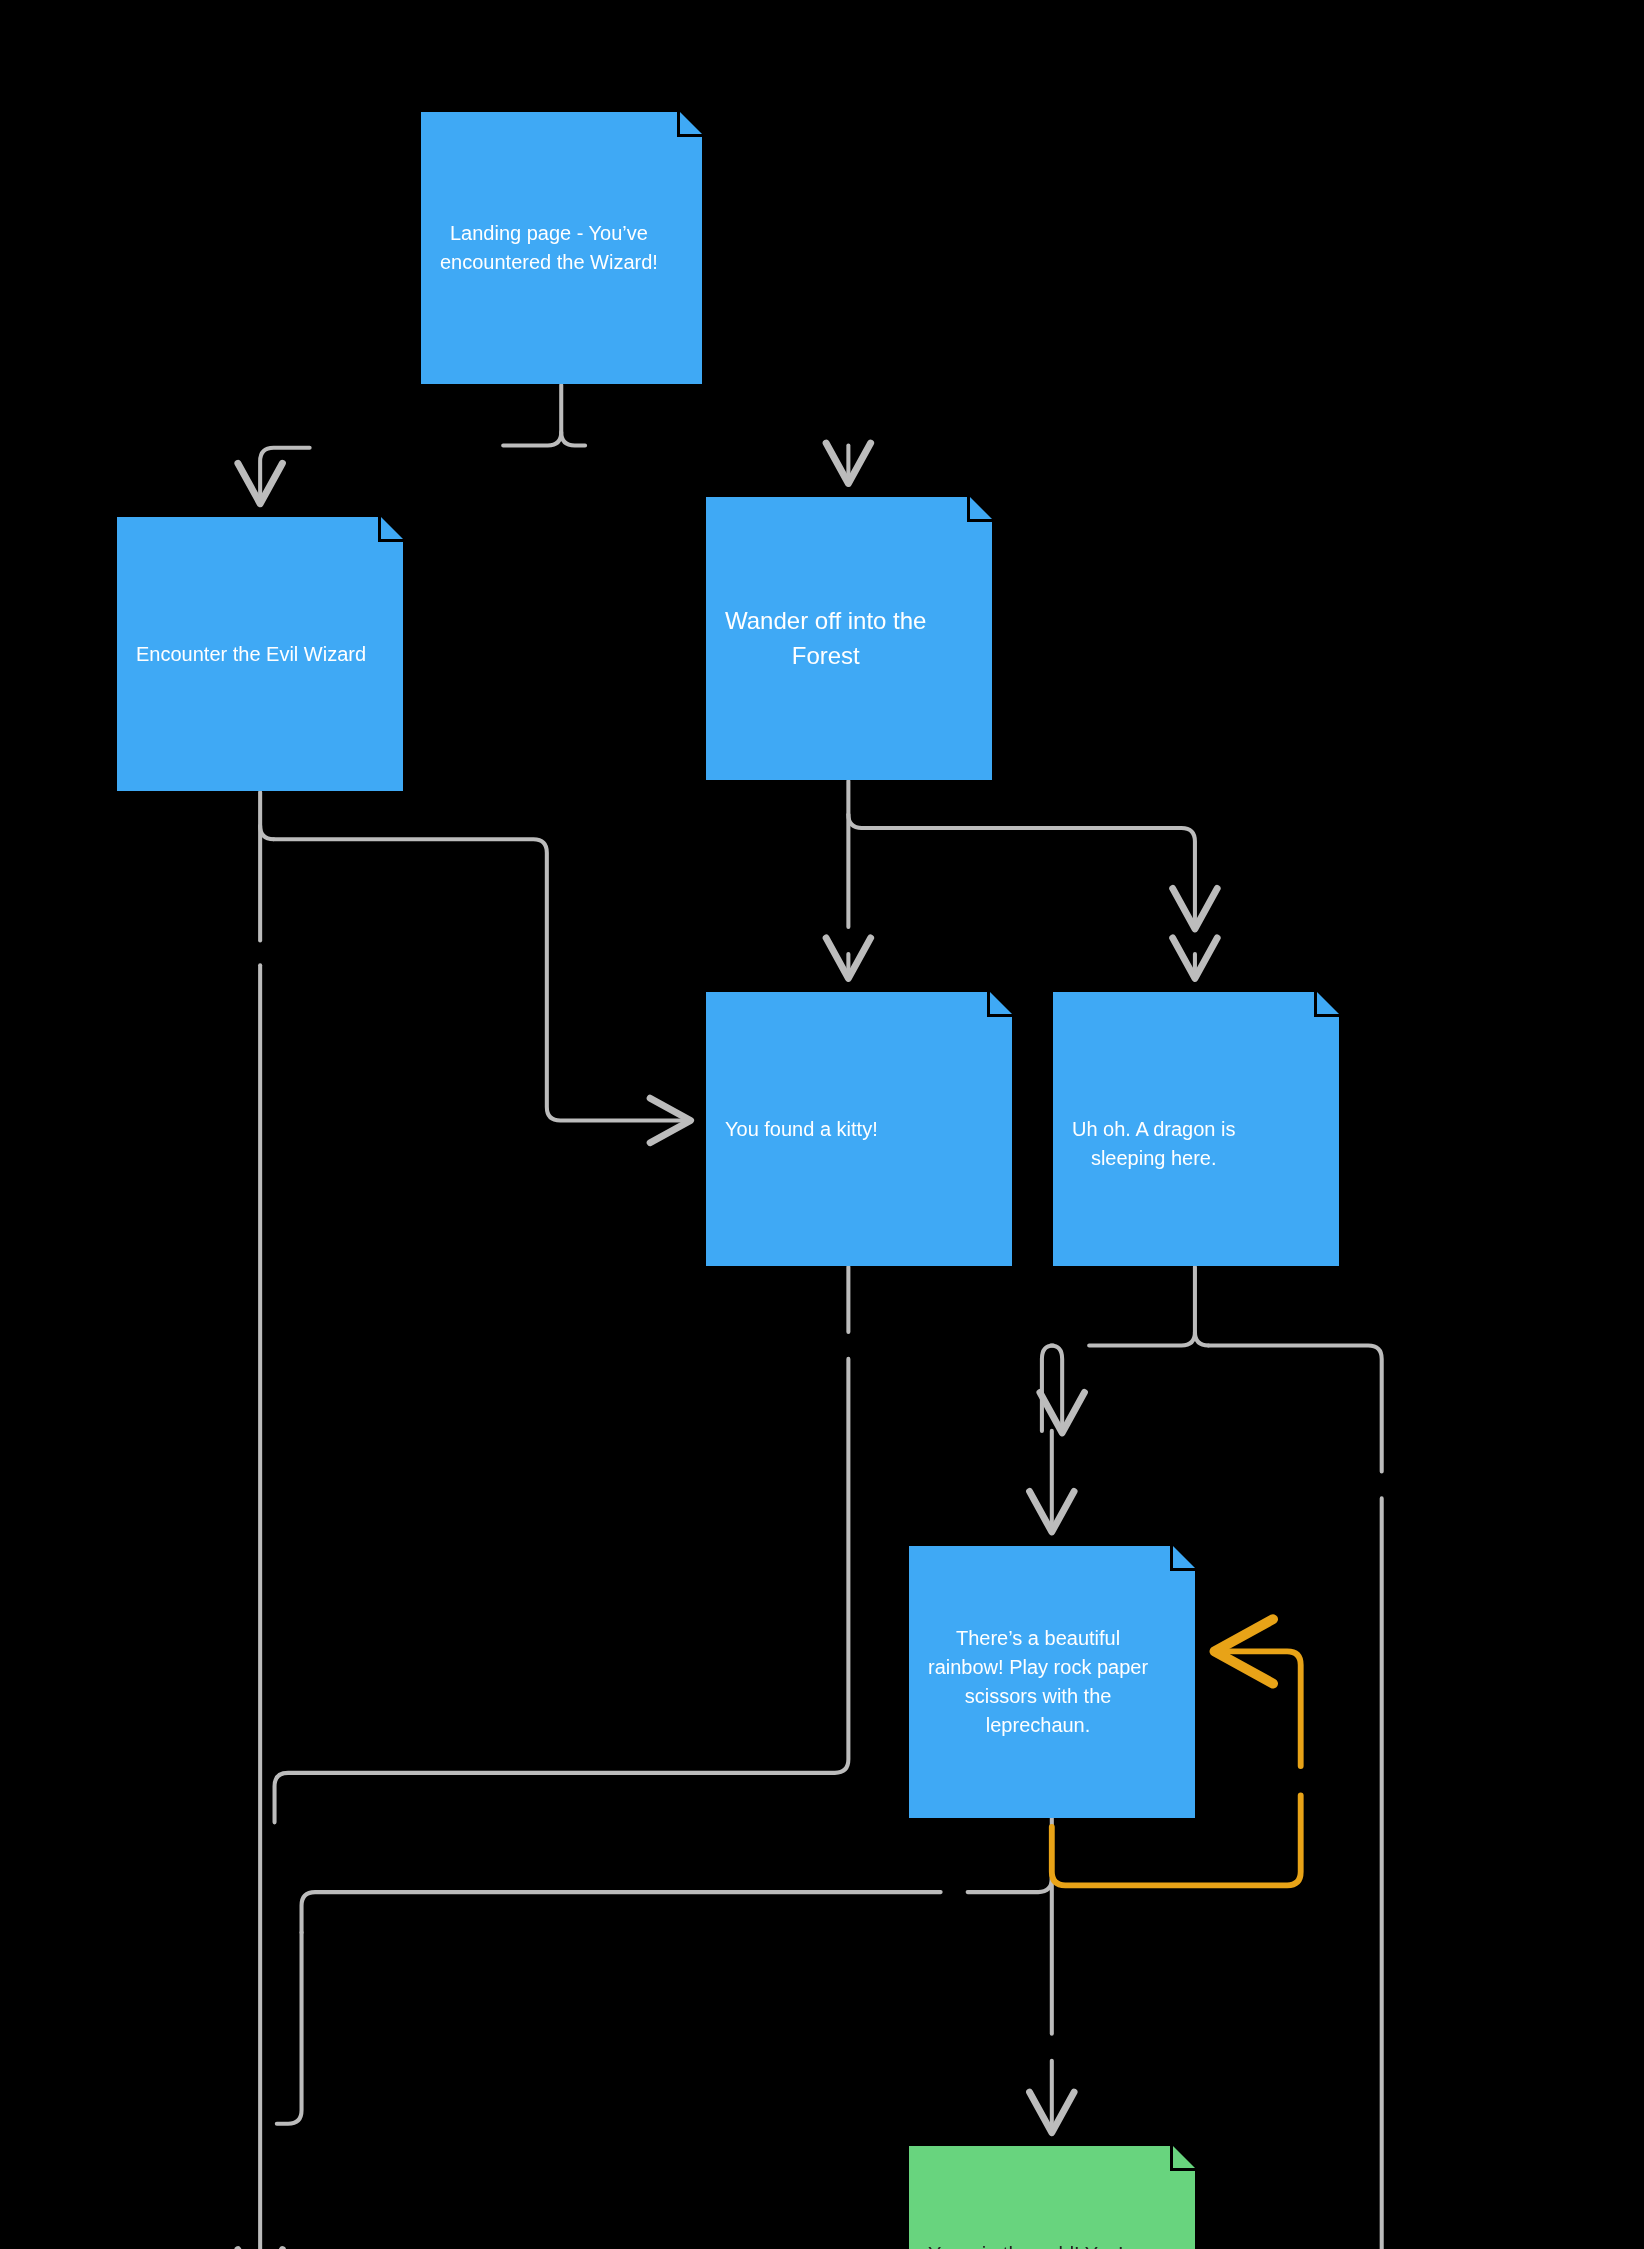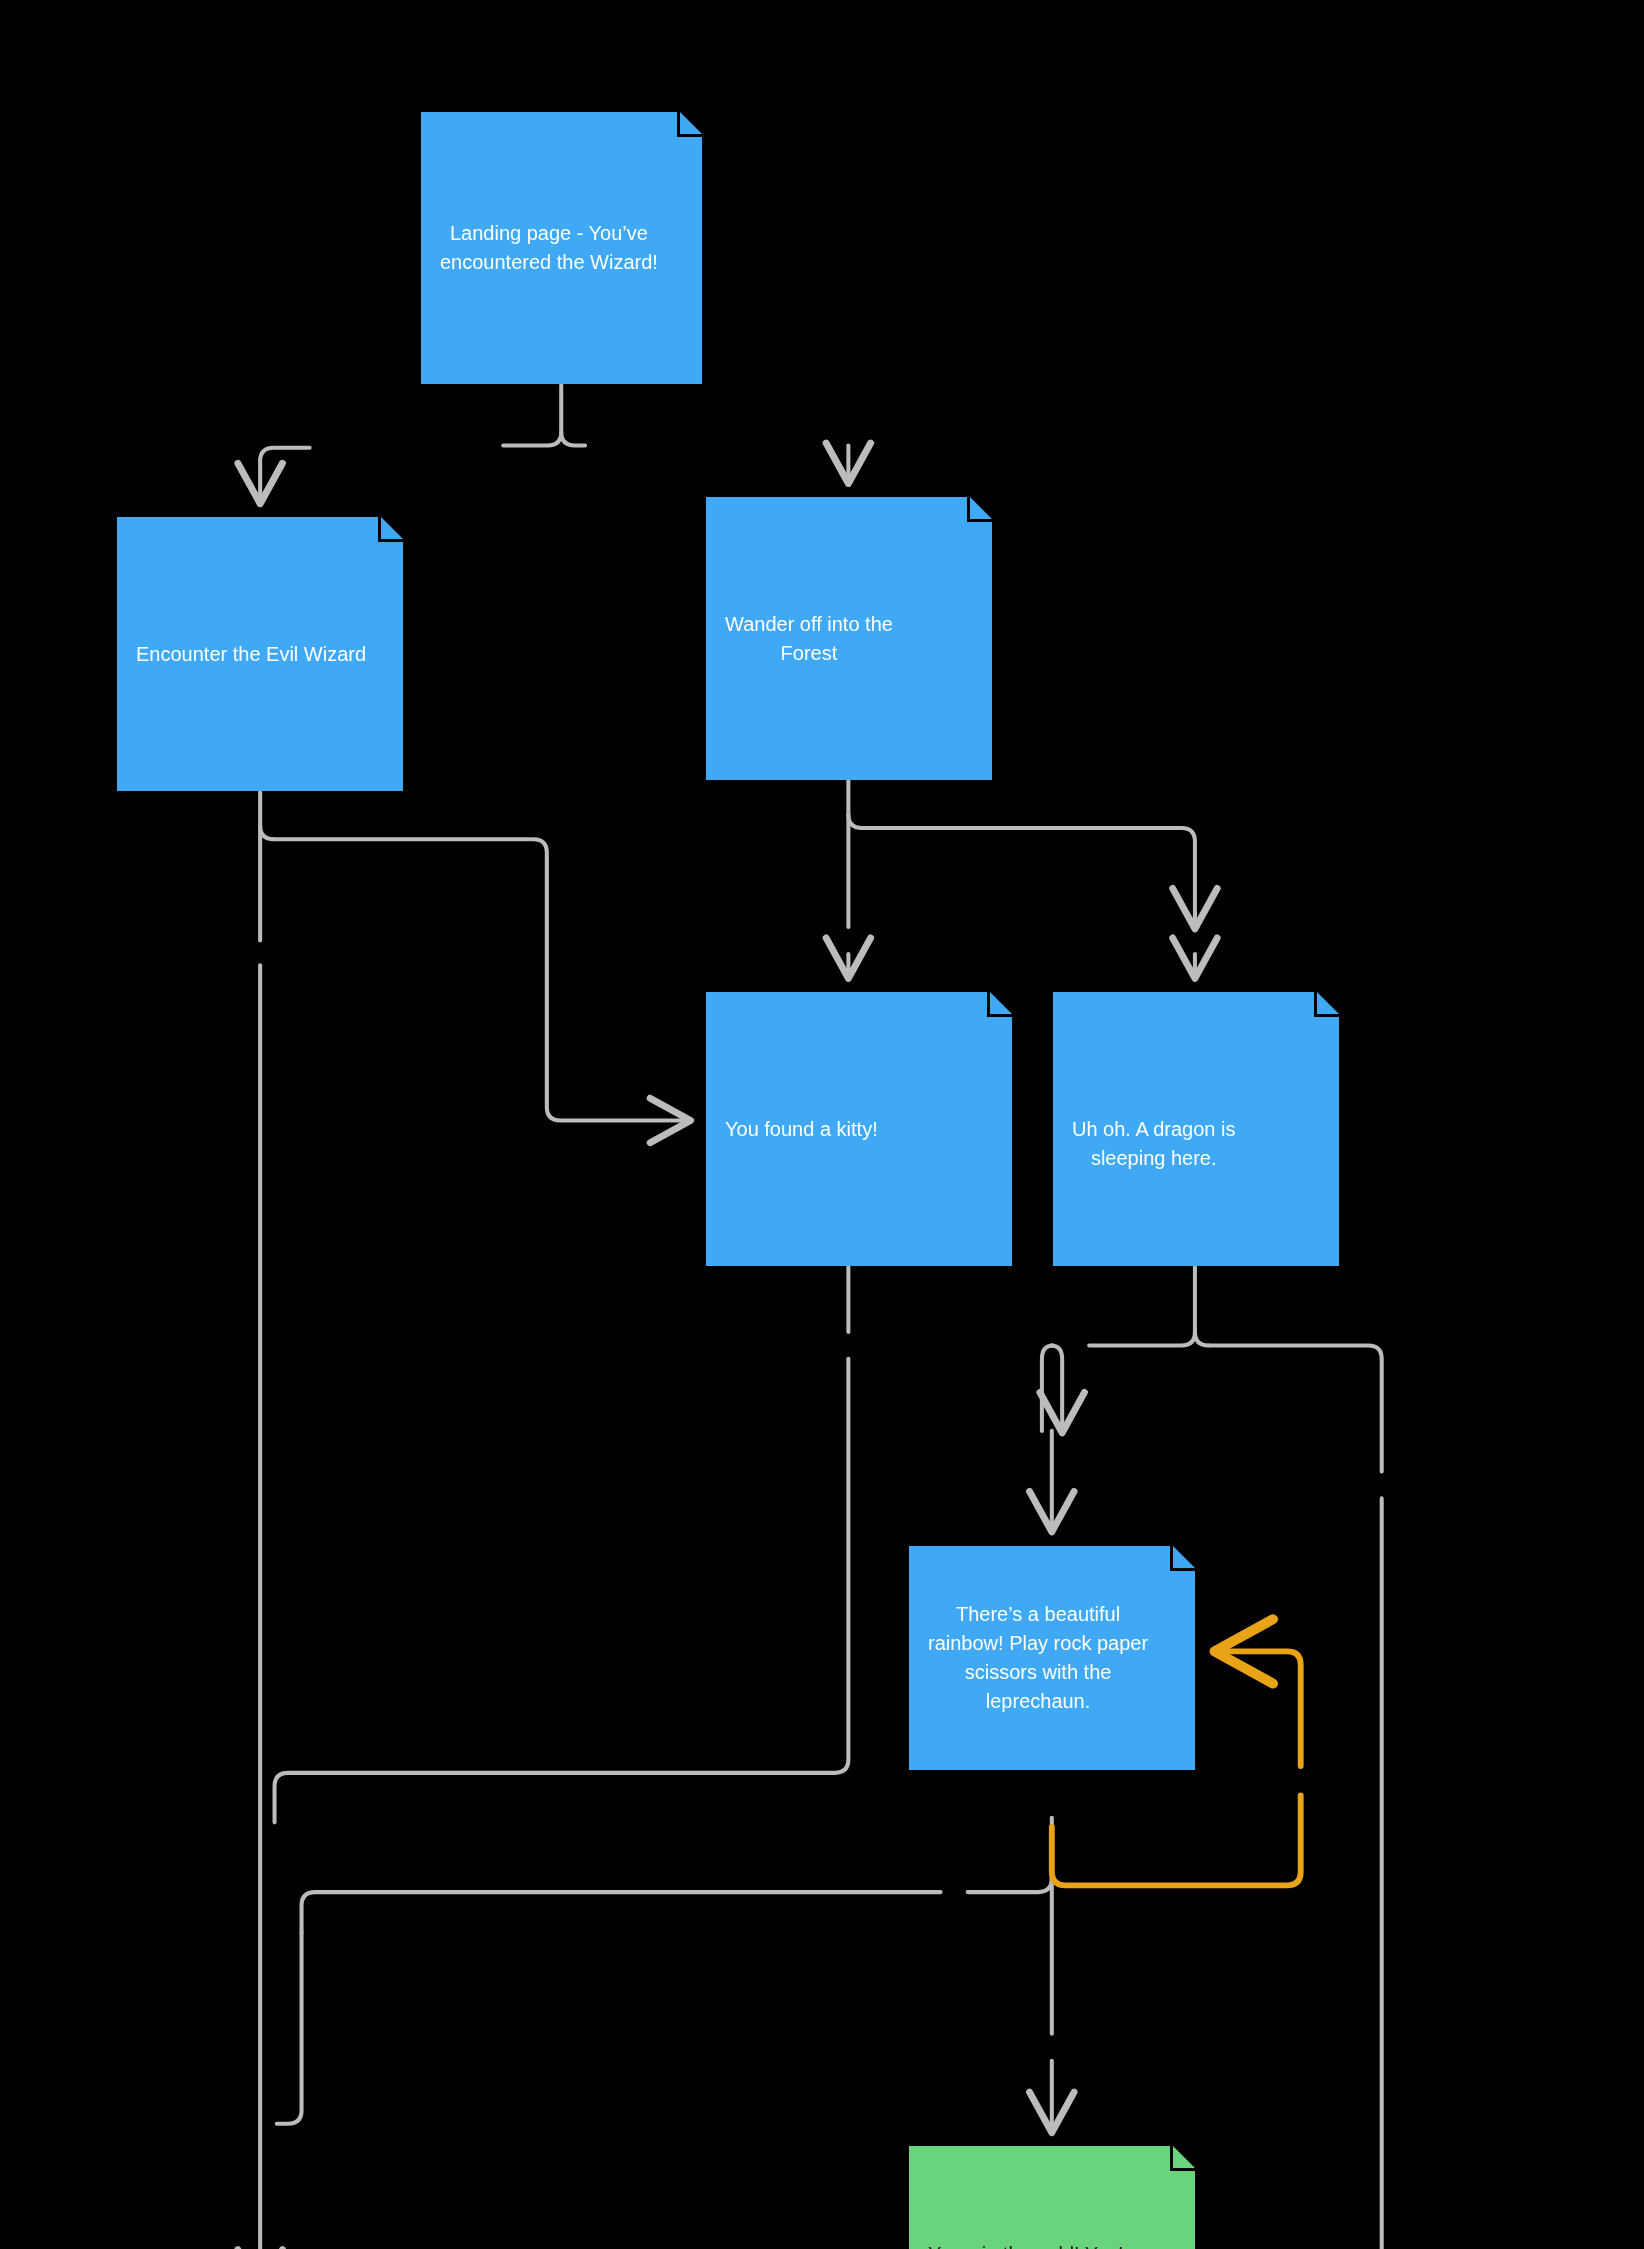--- a/index.html
+++ b/index.html
@@ -88,41 +88,41 @@
     <div class="label">Landing page - You’ve
 encountered the Wizard!</div>
   </div>
 
   <div class="node t-light" style="left: 117px; top: 517px; width: 286px; height: 274px; font-size: 20px; border-radius: 25px;">
     <div class="sheet" style="background: rgb(63, 169, 245); clip-path: polygon(0px 0px, 261px 0px, 261px 25px, 286px 25px, 286px 274px, 0px 274px);"></div>
     <div class="fold" style="left: 264px; top: 0px; width: 22px; height: 22px; background: rgb(63, 169, 245); clip-path: polygon(0px 0px, 100% 100%, 0px 100%);"></div>
     <div class="label">Encounter the Evil Wizard</div>
   </div>
 
-  <div class="node t-light" style="left: 706px; top: 497px; width: 286px; height: 283px; font-size: 20px;">
+  <div class="node t-light" style="left: 706px; top: 497px; width: 286px; height: 283px; font-size: 24px;">
     <div class="sheet" style="background: rgb(63, 169, 245); clip-path: polygon(0px 0px, 261px 0px, 261px 25px, 286px 25px, 286px 283px, 0px 283px);"></div>
     <div class="fold" style="left: 264px; top: 0px; width: 22px; height: 22px; background: rgb(63, 169, 245); clip-path: polygon(0px 0px, 100% 100%, 0px 100%);"></div>
     <div class="label">Wander off into the
 Forest</div>
   </div>
 
   <div class="node t-light" style="left: 706px; top: 992px; width: 306px; height: 274px; font-size: 20px;">
     <div class="sheet" style="background: rgb(63, 169, 245); clip-path: polygon(0px 0px, 281px 0px, 281px 25px, 306px 25px, 306px 274px, 0px 274px);"></div>
     <div class="fold" style="left: 284px; top: 0px; width: 22px; height: 22px; background: rgb(63, 169, 245); clip-path: polygon(0px 0px, 100% 100%, 0px 100%);"></div>
     <div class="label">You found a kitty!</div>
   </div>
 
   <div class="node t-light" style="left: 1053px; top: 992px; width: 286px; height: 304px; font-size: 20px;">
     <div class="sheet" style="background: rgb(63, 169, 245); clip-path: polygon(0px 0px, 261px 0px, 261px 25px, 286px 25px, 286px 274px, 0px 274px);"></div>
     <div class="fold" style="left: 264px; top: 0px; width: 22px; height: 22px; background: rgb(63, 169, 245); clip-path: polygon(0px 0px, 100% 100%, 0px 100%);"></div>
     <div class="label">Uh oh. A dragon is
 sleeping here.</div>
   </div>
 
-  <div class="node t-light" style="left: 909px; top: 1546px; width: 286px; height: 224px; font-size: 20px;">
+  <div class="node t-light" style="left: 909px; top: 1546px; width: 286px; height: 272px; font-size: 20px;">
     <div class="sheet" style="background: rgb(63, 169, 245); clip-path: polygon(0px 0px, 261px 0px, 261px 25px, 286px 25px, 286px 272px, 0px 272px);"></div>
     <div class="fold" style="left: 264px; top: 0px; width: 22px; height: 22px; background: rgb(63, 169, 245); clip-path: polygon(0px 0px, 100% 100%, 0px 100%);"></div>
     <div class="label">There’s a beautiful
 rainbow! Play rock paper
 scissors with the
 leprechaun.</div>
   </div>
 
   <div class="node t-dark" style="left: 909px; top: 2146px; width: 286px; height: 245px; font-size: 20px;">
     <div class="sheet" style="background: rgb(104, 212, 126); clip-path: polygon(0px 0px, 261px 0px, 261px 25px, 286px 25px, 286px 245px, 0px 245px);"></div>

